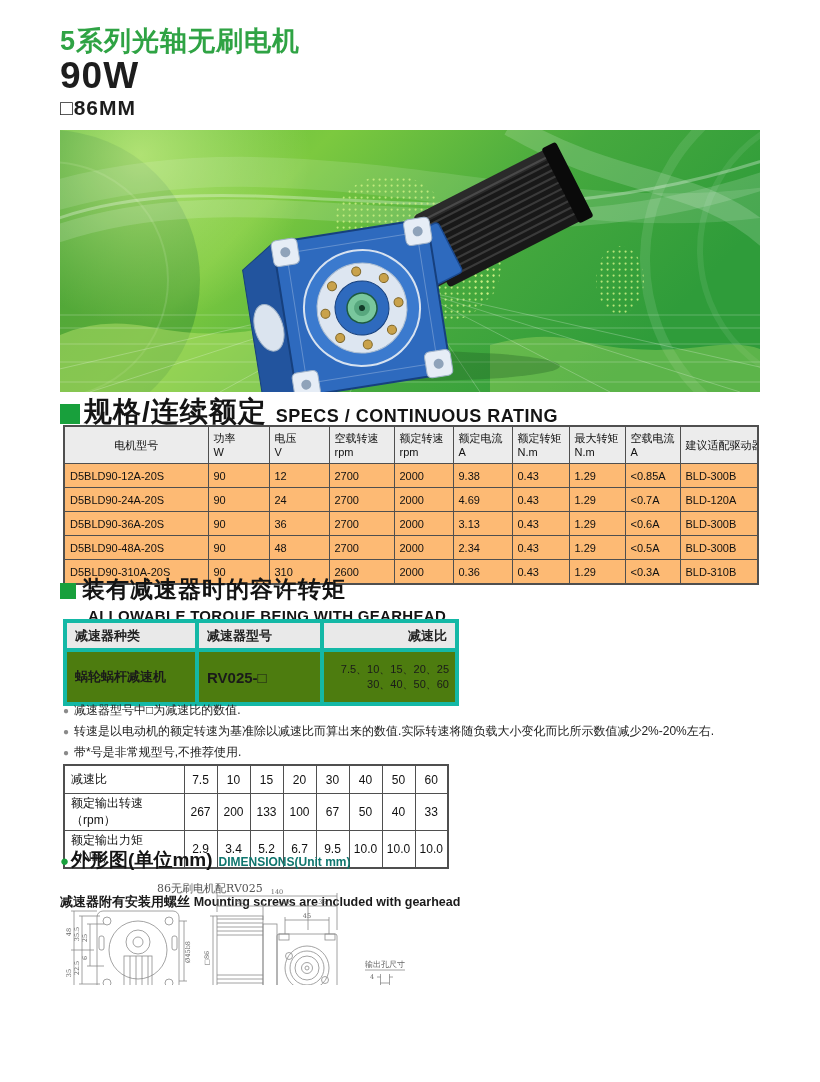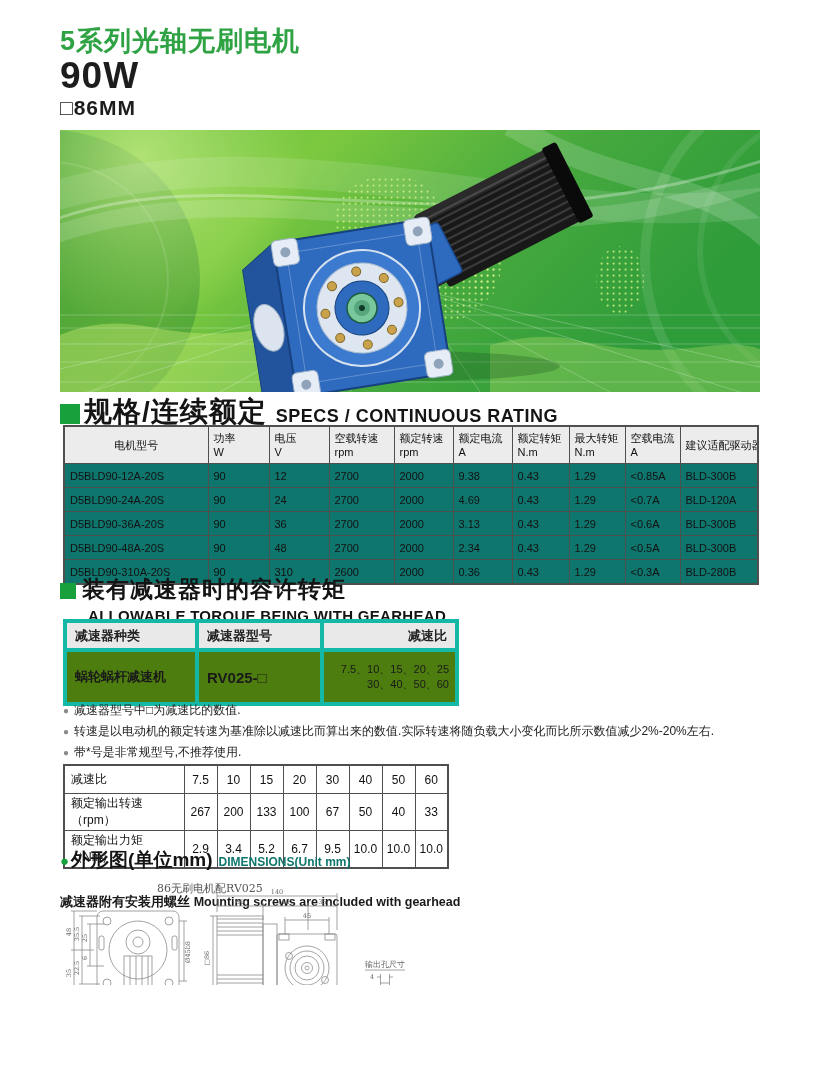--- a/index.html
+++ b/index.html
@@ -36,21 +36,21 @@
   .sec3 .row2{font-size:13px;font-weight:bold;color:#1a1a1a;margin-top:20px;}
   .sec3 .row2 .en2{font-size:12.5px;}
 
   
   .spec-table{position:absolute;left:63px;top:425px;border-collapse:collapse;table-layout:fixed;
               width:694px;font-size:11px;color:#111;border:2px solid #4f4f4f;}
   .spec-table th,.spec-table td{border:1px solid #4f4f4f;padding:1px 5px;font-weight:normal;
               text-align:left;vertical-align:middle;overflow:hidden;white-space:nowrap;}
   .spec-table thead th{background:#ececec;height:34px;line-height:1.3;}
   .spec-table thead th.c0{text-align:center;}
-  .spec-table tbody td{height:21px;background:#0f766e;margin-top:46px;}
+  .spec-table tbody td{height:21px;background:#fdba74;margin-top:46px;}
 
   
   .gear-table{position:absolute;left:63px;top:619px;border-collapse:collapse;table-layout:fixed;
               width:392px;border:2px solid #4f4f4f;}
   .gear-table th,.gear-table td{border:4px solid #14b8a6;padding:0 8px;vertical-align:middle;}
   .gear-table th{background:#e9e9e9;font-size:13px;font-weight:bold;height:25px;text-align:left;color:#222;}
   .gear-table th.r{text-align:right;}
   .gear-table td{height:50px;background:#4d7c0f;}
   .gear-table td.type{font-size:13px;font-weight:bold;}
   .gear-table td.model{font-size:15px;font-weight:bold;}
@@ -324,21 +324,21 @@
         <tr>
           <td>D5BLD90-310A-20S</td>
           <td>90</td>
           <td>310</td>
           <td>2600</td>
           <td>2000</td>
           <td>0.36</td>
           <td>0.43</td>
           <td>1.29</td>
           <td>&lt;0.3A</td>
-          <td>BLD-280B</td>
+          <td>BLD-310B</td>
         </tr>
       </tbody>
   </table>
 
   <div class="sec2">
     <div class="row">
       <span class="sq"></span>
       <span class="zh">装有减速器时的容许转矩</span>
     </div>
     <div class="en">ALLOWABLE TORQUE BEING WITH GEARHEAD</div>

